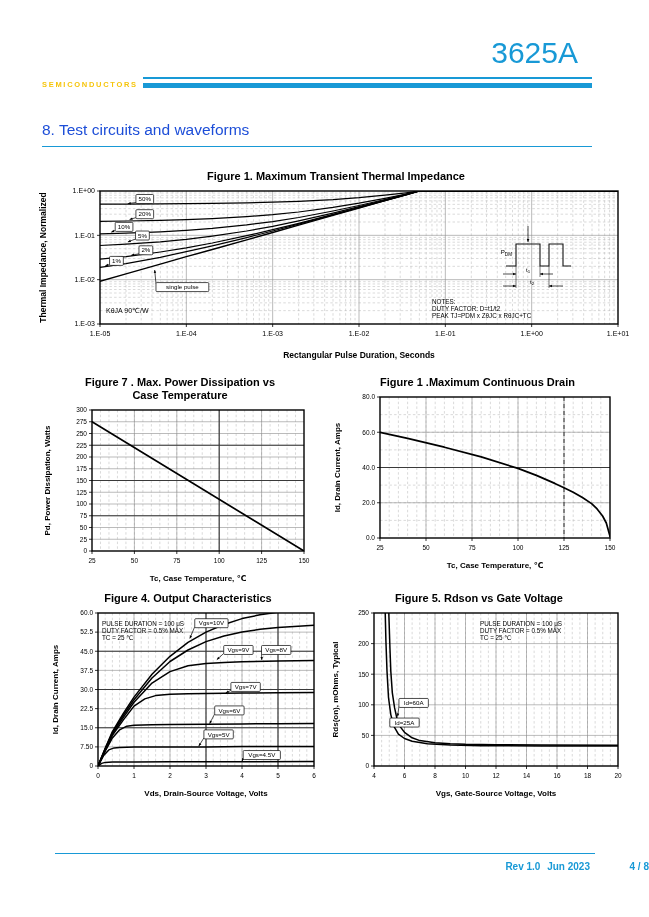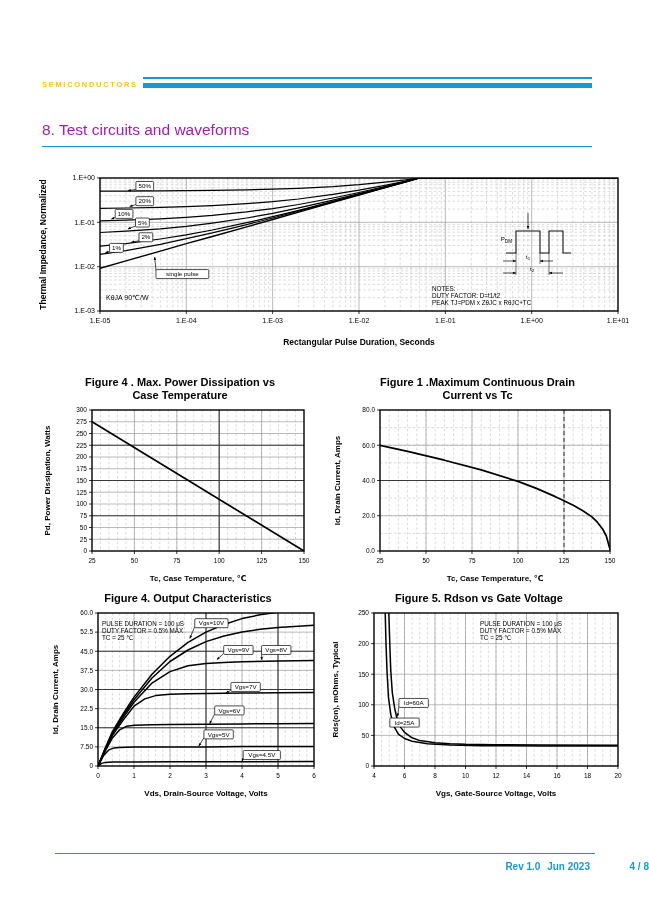--- a/index.html
+++ b/index.html
@@ -6,46 +6,50 @@
   html,body{background:#ffffff}
   .page{position:relative;width:649px;height:917px;background:#fff;overflow:hidden;
         font-family:"Liberation Sans","DejaVu Sans",sans-serif;color:#111}
   .abs{position:absolute}
   .logo{left:42px;top:33px;font-size:38px;font-weight:800;color:#F6C50B;letter-spacing:-1px}
   .logo-sub{left:42px;top:80px;font-size:7.5px;font-weight:bold;color:#F6C50B;letter-spacing:1.7px}
   .spec{left:143px;top:38px;color:#1899D6;font-weight:bold;font-size:12.5px;line-height:16px}
   .part{right:71px;top:36px;color:#1899D6;font-size:30px;font-weight:400}
   .rule-thin{left:143px;top:77px;width:449px;height:1.5px;background:#1899D6}
   .rule-thick{left:143px;top:83px;width:449px;height:5px;background:#1899D6}
-  .heading{left:42px;top:121px;font-size:15.5px;color:#a21caf}
+  .heading{left:42px;top:121px;font-size:15.5px;color:#1d4ed8}
   .heading-rule{left:42px;top:146px;width:550px;height:1.3px;background:#1899D6}
   .fig{position:absolute}
   .fig-title{font-weight:bold;font-size:11px;line-height:13px;text-align:center;color:#000}
   .fig-title div:empty{display:none}
   .chart{margin-top:3px}
   .footer-rule{left:55px;top:853px;width:540px;height:1.2px;background:#1899D6}
   .footer-page{left:0;right:0;top:861px;text-align:right;color:#1899D6;font-weight:bold;font-size:10px}
   .footer-rev{right:59px;top:861px;color:#1899D6;font-weight:bold;font-size:10px}
   .footer-rev span+span{margin-left:4px}
   svg{display:block}
   svg text{font-family:"Liberation Sans","DejaVu Sans",sans-serif}
 </style>
 </head>
 <body>
 
 <div class="page">
 
   <div class="abs logo-sub">SEMICONDUCTORS</div>
+  <div class="abs part">3625A</div>
   <div class="abs rule-thin"></div>
   <div class="abs rule-thick"></div>
 
   <div class="abs heading">8. Test circuits and waveforms</div>
   <div class="abs heading-rule"></div>
 
   <div class="fig" style="left:36px;top:170px;width:600px">
+    <div class="fig-title">
+      <div>Figure 1. Maximum Transient Thermal Impedance</div>
+    </div>
     <div class="chart">
         <svg width="596" height="176" viewBox="0 0 596 176">
           <defs>
             <clipPath id="cpfig1">
               <rect x="64" y="5" width="518" height="133"></rect>
             </clipPath>
           </defs>
           <line x1="89.98892295899039" y1="5" x2="89.98892295899039" y2="138" stroke="#b5b5b5" stroke-width="0.5" stroke-dasharray="2.5,2.2"></line>
           <line x1="105.19146832413088" y1="5" x2="105.19146832413088" y2="138" stroke="#b5b5b5" stroke-width="0.5" stroke-dasharray="2.5,2.2"></line>
           <line x1="115.97784591798077" y1="5" x2="115.97784591798077" y2="138" stroke="#b5b5b5" stroke-width="0.5" stroke-dasharray="2.5,2.2"></line>
@@ -207,21 +211,21 @@
           <path d="M 480 100 L 477.0526048191908 101.24613869538769 L 477.0526048191908 98.75386130461231 Z" fill="#000"></path>
           <line x1="527" y1="100" x2="513" y2="100" stroke="#000" stroke-width="0.7"></line>
           <path d="M 513 100 L 515.9473951808093 98.75386130461231 L 515.9473951808093 101.24613869538769 Z" fill="#000"></path>
           <text x="494" y="98" font-size="6" fill="#000"><tspan>t</tspan><tspan dy="1.4" font-size="4.4">2</tspan></text>
         </svg>
       </div>
   </div>
 
   <div class="fig" style="left:40px;top:376px;width:280px">
     <div class="fig-title">
-      <div>Figure 4 . Max. Power Dissipation vs</div>
+      <div>Figure 7 . Max. Power Dissipation vs</div>
         <div>Case Temperature</div>
     </div>
     <div class="chart">
         <svg width="276" height="180" viewBox="0 0 276 180">
           <defs>
             <clipPath id="cpfig2">
               <rect x="52" y="5" width="212" height="141"></rect>
             </clipPath>
           </defs>
           <line x1="60.480000000000004" y1="5" x2="60.480000000000004" y2="146" stroke="#b5b5b5" stroke-width="0.5" stroke-dasharray="2.5,2.2"></line>
@@ -311,21 +315,20 @@
           <text x="47" y="7.3" text-anchor="end" font-size="6.5" font-weight="normal" fill="#000">300</text>
           <text x="158" y="176" text-anchor="middle" font-size="8" font-weight="bold" fill="#000">Tc, Case Temperature, ℃</text>
           <text x="10" y="75.5" text-anchor="middle" font-size="8" font-weight="bold" fill="#000" transform="rotate(-90 10 75.5)">Pd, Power Dissipation, Watts</text>
         </svg>
       </div>
   </div>
 
   <div class="fig" style="left:330px;top:376px;width:295px">
     <div class="fig-title">
       <div>Figure 1 .Maximum Continuous Drain</div>
-        <div>Current  vs Tc</div>
     </div>
     <div class="chart">
         <svg width="292" height="180" viewBox="0 0 292 180">
           <defs>
             <clipPath id="cpfig3">
               <rect x="50" y="5" width="230" height="141"></rect>
             </clipPath>
           </defs>
           <line x1="59.2" y1="5" x2="59.2" y2="146" stroke="#b5b5b5" stroke-width="0.5" stroke-dasharray="2.5,2.2"></line>
           <line x1="68.4" y1="5" x2="68.4" y2="146" stroke="#b5b5b5" stroke-width="0.5" stroke-dasharray="2.5,2.2"></line>

